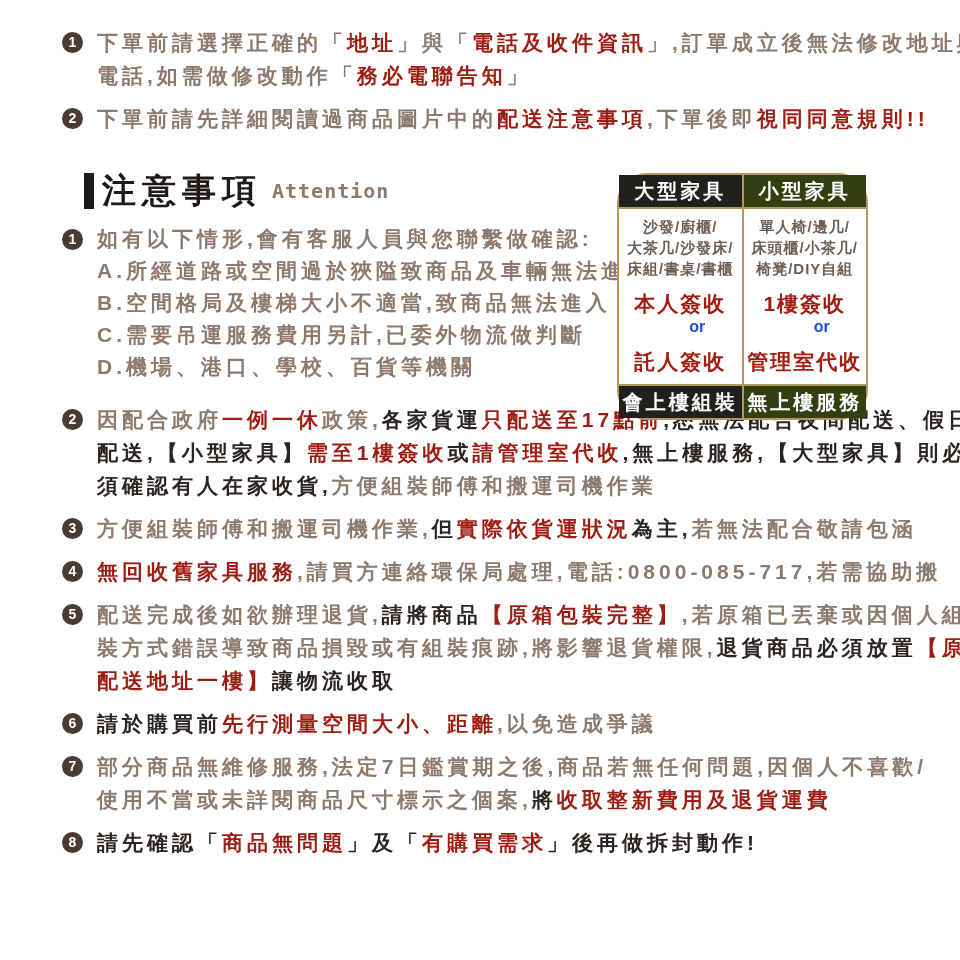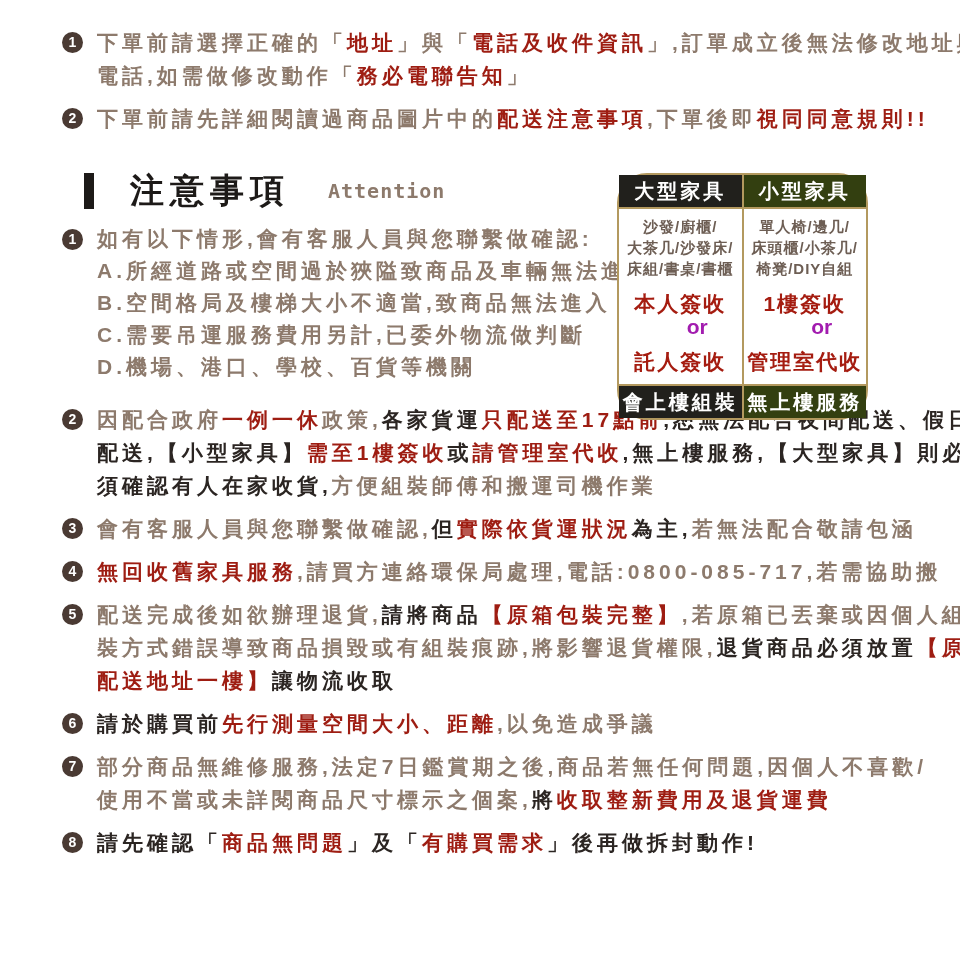--- a/index.html
+++ b/index.html
@@ -13,42 +13,42 @@
     flex:none;width:21px;height:21px;border-radius:50%;
     background:#4a3a33;color:#ffffff;font-size:14px;line-height:21px;
     text-align:center;margin:6px 14px 0 0;letter-spacing:0;
   }
   .ntext{font-size:21px;line-height:33px;letter-spacing:4px;}
   .tline{white-space:nowrap;}
   .c-brown{color:#8d7a6c;}
   .c-red{color:#9e1d12;}
   .c-dark{color:#2b2522;}
   .attention{position:relative;margin:36px 0 0 62px;min-height:214px;}
-  .sec-title{display:flex;align-items:center;height:40px;margin-left:22px;gap:28px;}
+  .sec-title{display:flex;align-items:center;height:40px;margin-left:22px;}
   .bar{width:10px;height:36px;background:#1d1a18;margin-right:8px;}
   .sec-zh{font-size:34px;letter-spacing:6px;color:#1d1a18;}
   .sec-en{font-family:"DejaVu Sans Mono",monospace;font-size:20px;color:#8d7a6c;margin-left:10px;letter-spacing:1px;}
   .attention .notice{margin-top:12px;}
   .attention .ntext{line-height:32px;}
   
   .dtable{
     position:absolute;top:2px;left:555px;width:247px;
     background:#b3995f;padding:2px;display:grid;
     grid-template-columns:1fr 1fr;grid-auto-rows:auto;gap:2px;
     text-align:center;
     border-radius:30px;
   }
   .cell{background:#ffffff;}
   .head,.foot{color:#ffffff;font-size:20px;letter-spacing:3px;line-height:32px;height:32px;}
   .theme-black{background:#21201c;}
   .theme-olive{background:#333f10;}
   .tbody{padding:7px 0 9px 0;}
   .titem{font-size:15px;line-height:21px;letter-spacing:1px;color:#6d5e54;}
   .tsign{font-size:21px;line-height:26px;letter-spacing:2px;color:#a51c10;margin-top:12px;}
-  .tor{font-size:21px;line-height:20px;color:#a21caf;letter-spacing:0;margin-left:34px;}
+  .tor{font-size:16px;line-height:20px;color:#1d4ed8;letter-spacing:0;margin-left:34px;}
   .notices-main{margin:18px 0 0 62px;}
 </style>
 </head>
 <body>
 
 <div class="page">
 
   <div class="notices-top">
     <div class="notice">
       <span class="num">1</span>
@@ -114,21 +114,21 @@
       <span class="num">2</span>
       <div class="ntext">
           <div class="tline"><span class="c-brown">因配合政府</span><span class="c-red">一例一休</span><span class="c-brown">政策,</span><span class="c-dark">各家貨運</span><span class="c-red">只配送至17點前</span><span class="c-dark">,恕無法配合夜間配送、假日</span></div>
           <div class="tline"><span class="c-dark">配送,【小型家具】</span><span class="c-red">需至1樓簽收</span><span class="c-dark">或</span><span class="c-red">請管理室代收</span><span class="c-dark">,無上樓服務,【大型家具】則必</span></div>
           <div class="tline"><span class="c-dark">須確認有人在家收貨,</span><span class="c-brown">方便組裝師傅和搬運司機作業</span></div>
         </div>
     </div>
     <div class="notice">
       <span class="num">3</span>
       <div class="ntext">
-          <div class="tline"><span class="c-brown">會有客服人員與您聯繫做確認,</span><span class="c-dark">但</span><span class="c-red">實際依貨運狀況</span><span class="c-dark">為主,</span><span class="c-brown">若無法配合敬請包涵</span></div>
+          <div class="tline"><span class="c-brown">方便組裝師傅和搬運司機作業,</span><span class="c-dark">但</span><span class="c-red">實際依貨運狀況</span><span class="c-dark">為主,</span><span class="c-brown">若無法配合敬請包涵</span></div>
         </div>
     </div>
     <div class="notice">
       <span class="num">4</span>
       <div class="ntext">
           <div class="tline"><span class="c-red">無回收舊家具服務</span><span class="c-brown">,請買方連絡環保局處理,電話:0800-085-717,若需協助搬</span></div>
         </div>
     </div>
     <div class="notice">
       <span class="num">5</span>

